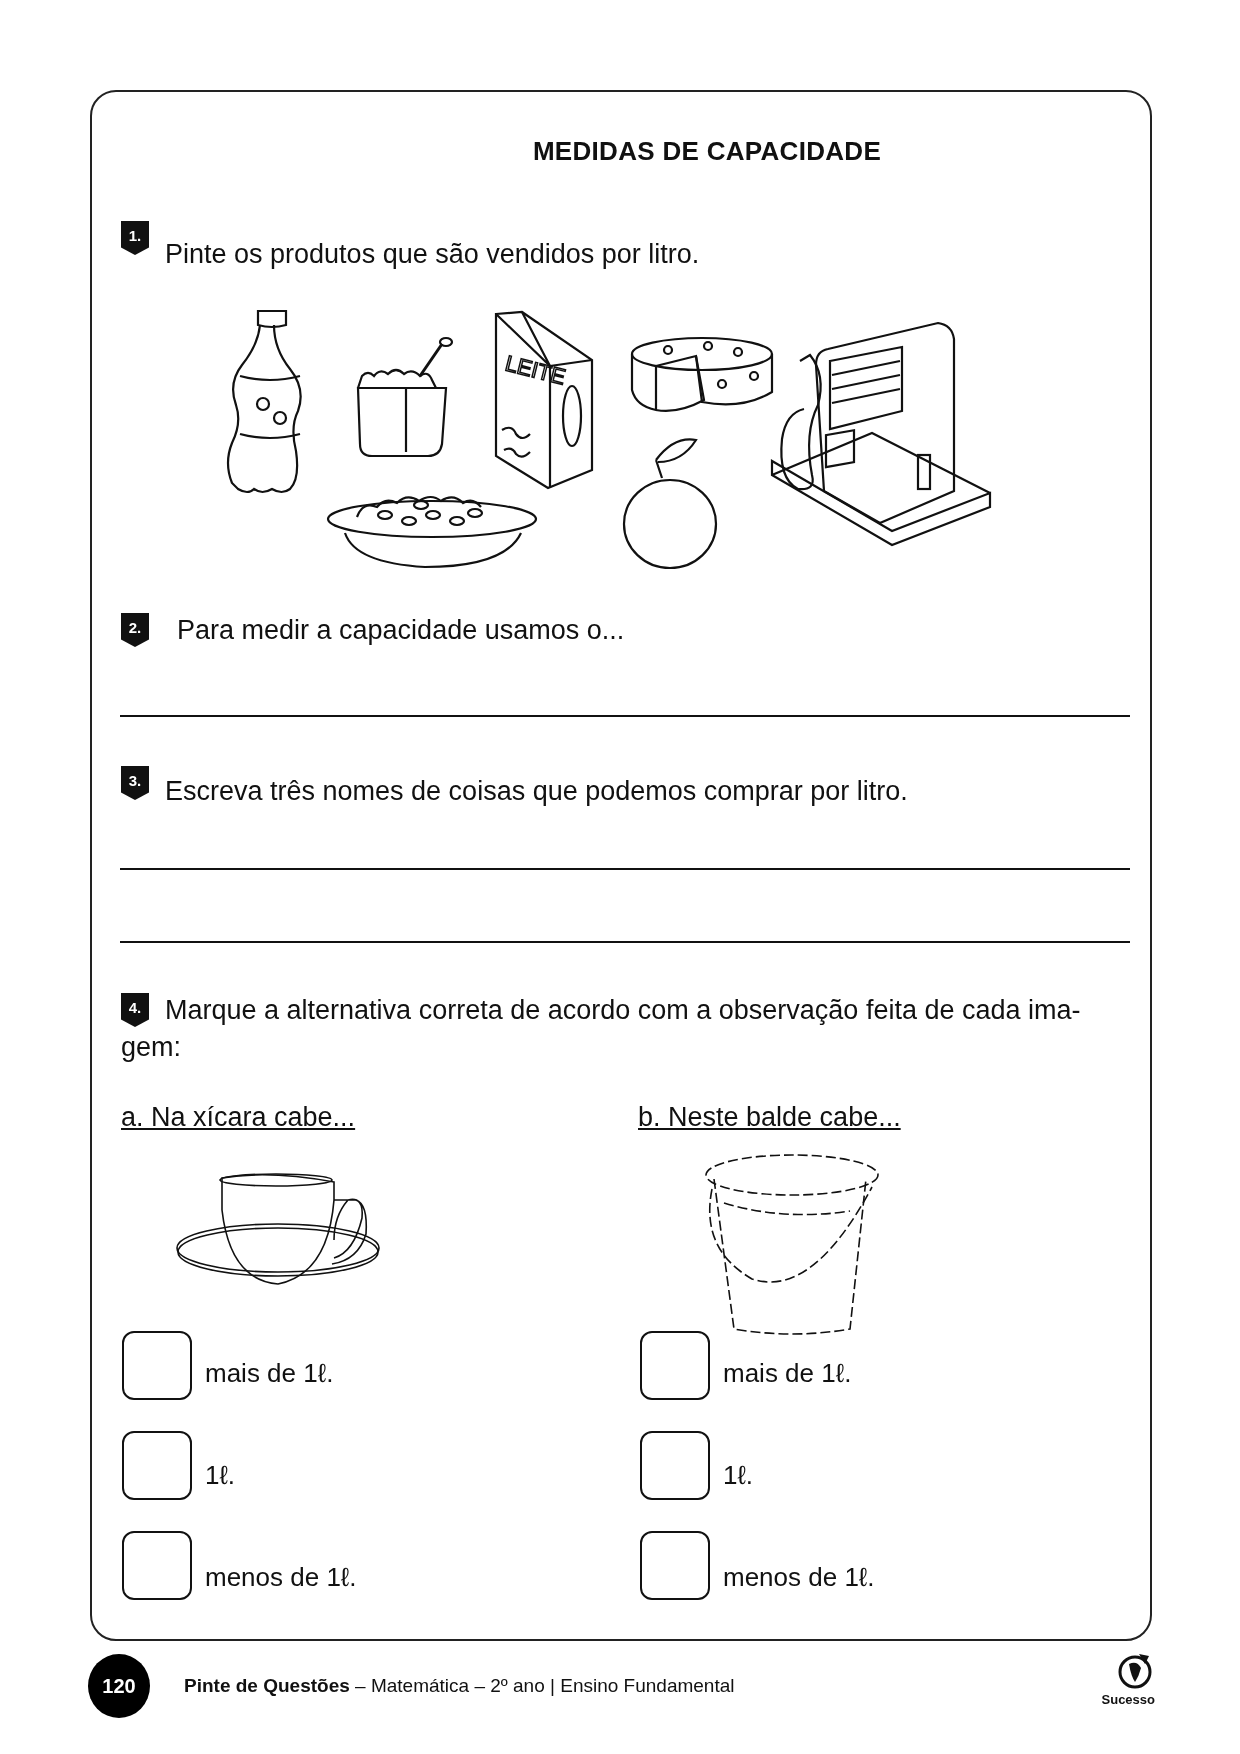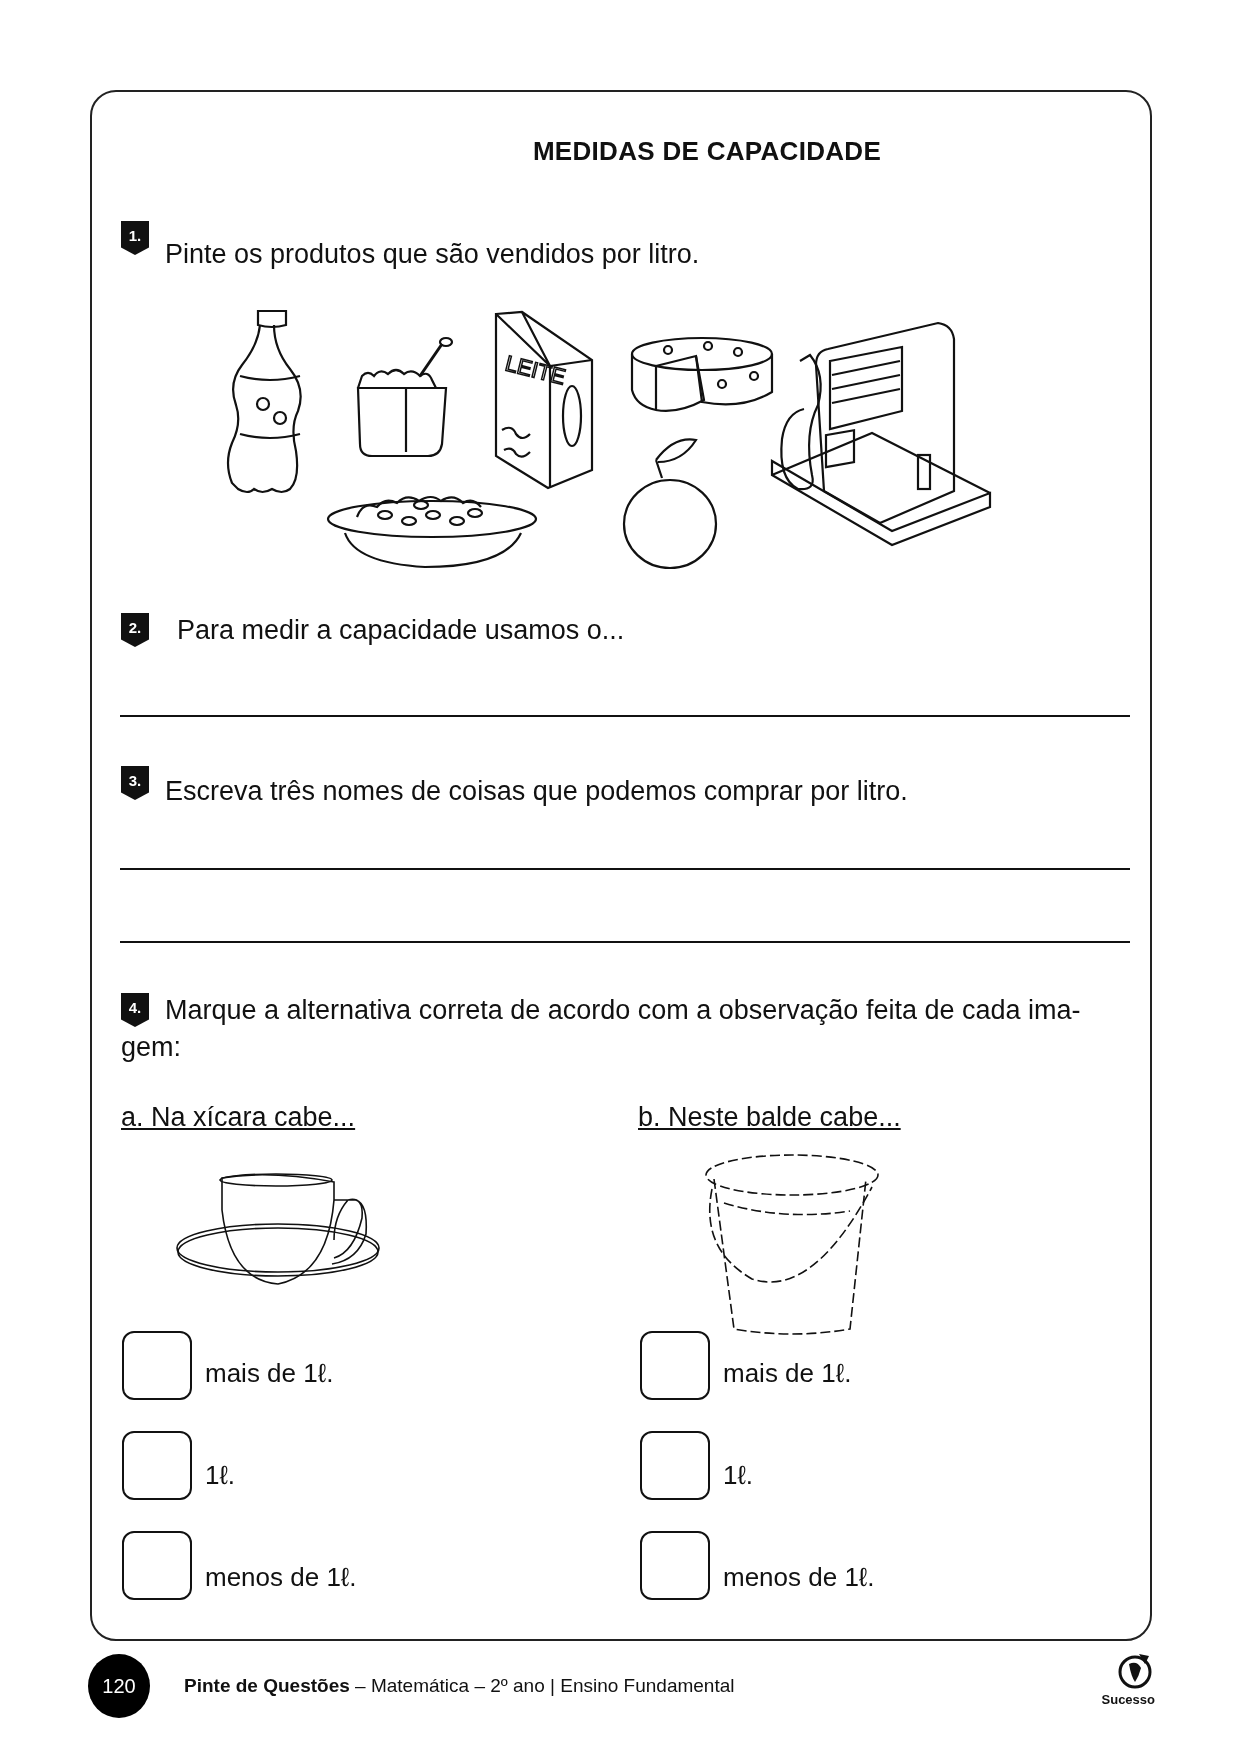--- a/index.html
+++ b/index.html
@@ -6,21 +6,21 @@
   body { width:1240px; height:1754px; position:relative; overflow:hidden; font-family:"Liberation Sans", sans-serif; color:#111; }
   .frame { position:absolute; left:90px; top:90px; width:1062px; height:1551px; border:2.5px solid #222; border-radius:26px; box-sizing:border-box; }
   .abs { position:absolute; }
   .title { left:90px; width:1234px; top:136px; text-align:center; font-weight:bold; font-size:26px; letter-spacing:0.3px; }
   .q { font-size:27px; line-height:34px; white-space:nowrap;text-decoration:underline; }
   .marker { position:absolute; width:28px; height:34px; background:#111; color:#fff; font-size:15px; font-weight:bold; text-align:center; line-height:30px; clip-path:polygon(0 0,100% 0,100% 78%,50% 100%,0 78%); }
   .qtext { position:absolute; }
   .line { position:absolute; left:120px; width:1010px; height:0; border-top:2.5px solid #111; }
   .cb { position:absolute; width:70px; height:69px; border:2.5px solid #111; border-radius:12px; box-sizing:border-box; }
   .opt { position:absolute; font-size:26px; line-height:30px; white-space:nowrap; }
-  .footer-circle { position:absolute; left:88px; top:1654px; width:62px; height:64px; border-radius:50%; background:#000; color:#fff; font-weight:normal; font-size:20px; text-align:center; line-height:64px; }
+  .footer-circle { position:absolute; left:88px; top:1654px; width:62px; height:64px; border-radius:50%; background:#000; color:#fff; font-weight:bold; font-size:20px; text-align:center; line-height:64px; }
   .footer-text { position:absolute; left:184px; top:1675px; font-size:19px; white-space:nowrap; }
   .footer-text b { font-weight:bold; }
   .logo { position:absolute; left:1085px; top:1650px; width:70px; text-align:right; }
   .logo-label { font-weight:bold; font-size:13px; display:block; margin-top:-2px; }
   svg { position:absolute; overflow:visible; }
 </style>
 </head>
 <body>
 
 <div class="frame"></div>

